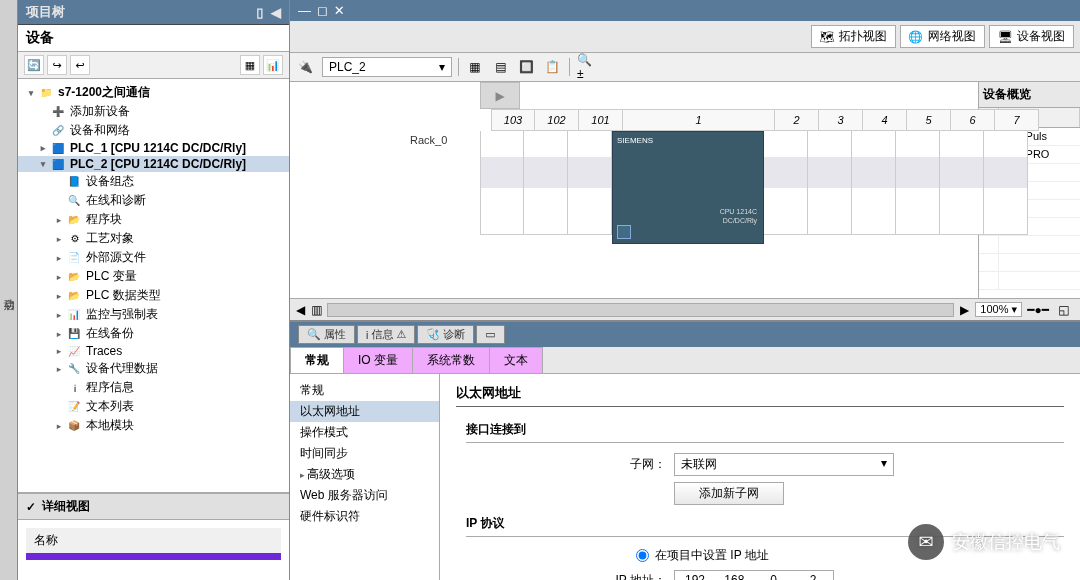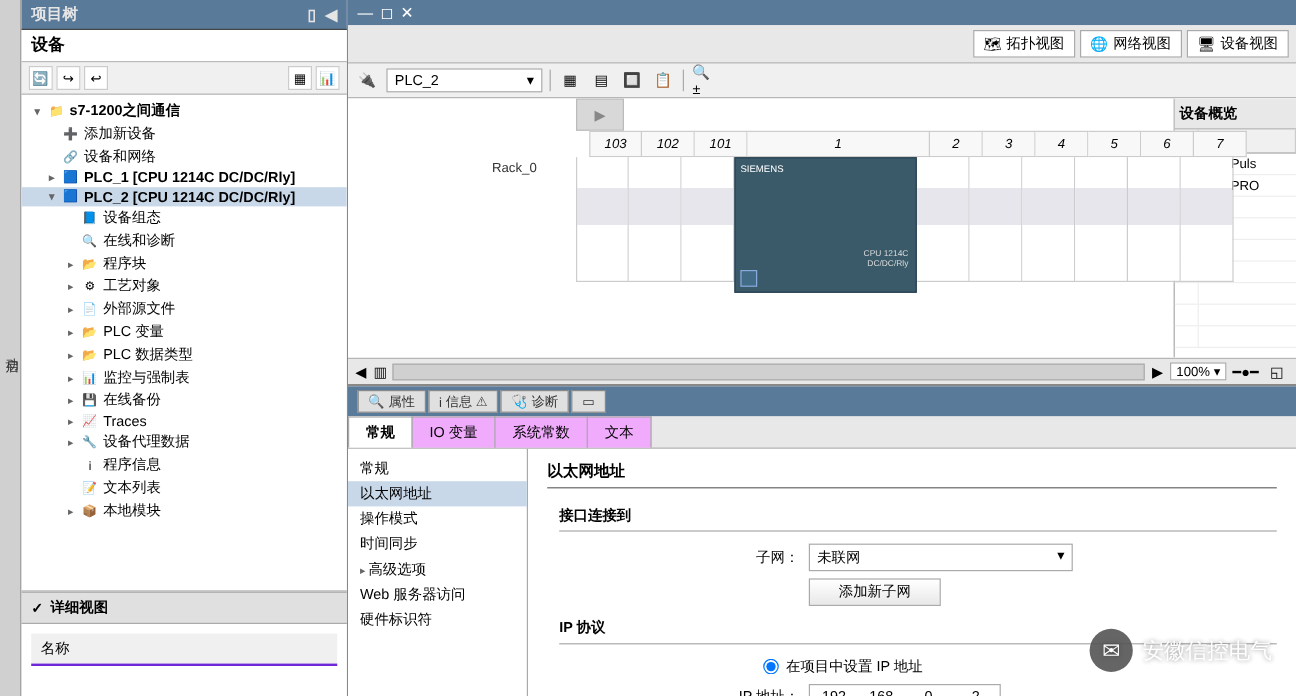--- a/index.html
+++ b/index.html
@@ -18,21 +18,21 @@
 .tree { flex: 1; background: #fff; overflow-y: auto; padding: 4px 0; border-bottom: 1px solid #aaa; }
 .tree-item { padding: 1px 4px 1px 8px; display: flex; align-items: center; gap: 4px; cursor: pointer; white-space: nowrap; }
 .tree-item.selected { background: #c8d8e8; }
 .tree-item.bold { font-weight: bold; }
 .tree-item .exp { width: 10px; font-size: 9px; color: #666; text-align: center; }
 .tree-item .ico { width: 14px; height: 14px; display: inline-flex; align-items: center; justify-content: center; font-size: 10px; }
 .indent-1 { padding-left: 20px; }
 .indent-2 { padding-left: 36px; }
 .detail-header { background: #e0e0e0; padding: 4px 8px; border-top: 1px solid #aaa; border-bottom: 1px solid #aaa; display: flex; align-items: center; gap: 6px; font-weight: bold; }
 .detail-section { padding: 8px; background: #fff; flex: 0 0 60px; }
-.detail-label { padding: 4px 8px; border-bottom: 2px solid #6d28d9; background: #f0f0f0; }
+.detail-label { padding: 4px 8px; border-bottom: 7px solid #6d28d9; background: #f0f0f0; }
 
 
 .right-panel { flex: 1; display: flex; flex-direction: column; }
 .title-bar { background: #5a7a9a; color: #fff; padding: 3px 8px; font-size: 13px; display: flex; justify-content: space-between; align-items: center; }
 .title-bar .win-btns { display: flex; gap: 6px; }
 .title-bar .win-btns span { cursor: pointer; }
 .view-toolbar { background: #e8e8e8; padding: 4px 6px; border-bottom: 1px solid #aaa; display: flex; justify-content: flex-end; gap: 4px; }
 .view-btn { background: #fff; border: 1px solid #aaa; padding: 2px 8px; display: flex; align-items: center; gap: 4px; cursor: pointer; font-size: 12px; }
 .editor-toolbar { background: #f0f0f0; padding: 4px 6px; border-bottom: 1px solid #aaa; display: flex; align-items: center; gap: 6px; }
 .device-select { border: 1px solid #aaa; padding: 2px 6px; background: #fff; min-width: 130px; }

